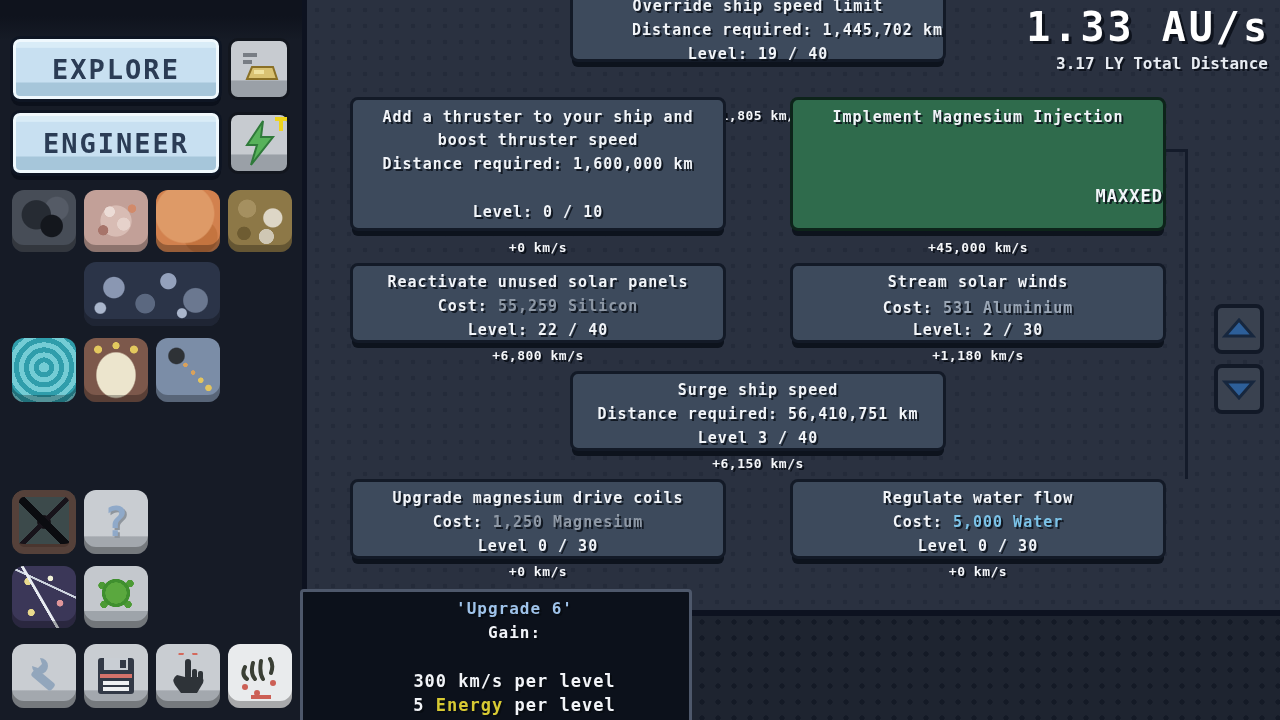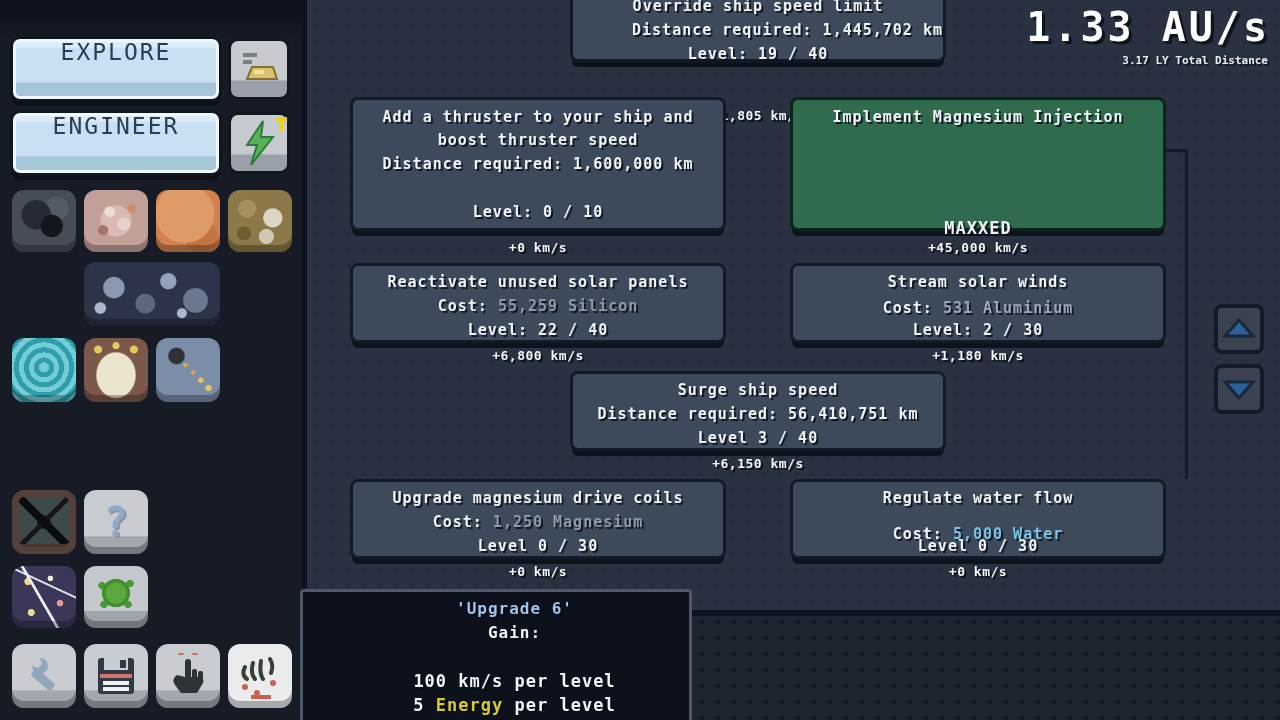--- a/index.html
+++ b/index.html
@@ -15,22 +15,22 @@
         background-size:16px 16px;background-position:2px 2px;
         border-left:5px solid #0d1220;border-bottom:6px solid #0d1220;
         border-radius:0 0 0 18px;}
   
   .sidebar{position:absolute;left:0;top:0;width:302px;height:720px;
         background:linear-gradient(#0f131d 0 16px,#161b26 40px);}
   .tab-btn{position:absolute;width:212px;height:66px;box-sizing:border-box;
         background:linear-gradient(#d9ecf7 0 14%, #c8e0f1 15% 72%, #a6c6da 73%);
         border:3px solid #0e1523;border-radius:10px;
         box-shadow:inset 0 0 0 3px #eff8fd, 0 5px 0 -1px #0b101b;
-        color:#2b3c55;font-weight:normal;font-size:23px;letter-spacing:2px;
-        display:flex;justify-content:center;cursor:pointer;}
+        color:#2b3c55;font-weight:bold;font-size:27px;letter-spacing:2px;
+        display:flex;align-items:center;justify-content:center;cursor:pointer;}
   .mini-tile{position:absolute;width:62px;height:62px;box-sizing:border-box;
         background:linear-gradient(#c7cbd0 0 70%, #9aa0a7 71%);
         border:3px solid #12161e;border-radius:10px;
         display:flex;align-items:center;justify-content:center;}
   .tile{position:absolute;box-sizing:border-box;border-radius:12px;
         box-shadow:inset 0 -7px 0 rgba(0,0,0,.28);}
   
   .t-asteroid{background-color:#474d57;background-image:
         radial-gradient(circle at 62% 58%, #14171d 0 20%, transparent 22%),
         radial-gradient(circle at 38% 40%, #262b33 0 26%, transparent 28%),
@@ -99,21 +99,21 @@
         letter-spacing:1px;color:#f1f4f8;white-space:nowrap;
         text-shadow:2px 2px 0 rgba(11,16,25,.85);}
   .cost-grey{color:#8f99a6;}
   .cost-grey2{color:#9aa6b5;}
   .cost-water{color:#7cc3e8;}
   .gain{position:absolute;transform:translateX(-50%);font-weight:bold;font-size:13px;
         color:#f4f6f9;letter-spacing:0.5px;text-shadow:2px 2px 0 #0a0f17;white-space:nowrap;}
   
   .speed-big{position:absolute;right:10px;top:4px;font-size:40px;font-weight:bold;
         color:#ffffff;letter-spacing:3px;text-shadow:3px 3px 0 #0e131d;white-space:nowrap;}
-  .speed-sub{position:absolute;right:12px;top:54px;font-size:11px;font-weight:bold;
+  .speed-sub{position:absolute;right:12px;top:54px;font-size:16px;font-weight:bold;
         color:#e8ecf2;text-shadow:2px 2px 0 #0e131d;white-space:nowrap;}
   
   .scroll-btn{position:absolute;left:1214px;width:50px;height:50px;box-sizing:border-box;
         background:#3a4250;border:4px solid #121927;border-radius:8px;
         display:flex;align-items:center;justify-content:center;cursor:pointer;}
   
   .conn{position:absolute;background:#141b2a;}
   
   .tooltip{position:absolute;left:300px;top:589px;width:392px;height:131px;box-sizing:border-box;
         background:#0c111b;border:3px solid #4e586b;border-bottom:none;
@@ -230,21 +230,21 @@
   <div class="card" style="left:350px;top:97px;height:134px;text-decoration:underline;">
     <div class="cline" style="top:8px;">Add a thruster to your ship and</div>
     <div class="cline" style="top:31px;">boost thruster speed</div>
     <div class="cline" style="top:55px;">Distance required: 1,600,000 km</div>
     <div class="cline" style="top:103px;">Level: 0 / 10</div>
   </div>
   <div class="gain" style="left:538px;top:240px;">+0 km/s</div>
 
   <div class="card green" style="left:790px;top:97px;height:134px;">
     <div class="cline" style="top:8px;">Implement Magnesium Injection</div>
-    <div class="cline" style="top:118px;font-size:17px;">MAXXED</div>
+    <div class="cline" style="top:86px;font-size:17px;text-align:right;">MAXXED</div>
   </div>
   <div class="gain" style="left:978px;top:240px;">+45,000 km/s</div>
 
   <div class="card" style="left:350px;top:263px;height:80px;padding-left:16px;">
     <div class="cline" style="top:7px;">Reactivate unused solar panels</div>
     <div class="cline" style="top:31px;"><span>Cost: </span><span class="cost-grey">55,259 Silicon</span></div>
     <div class="cline" style="top:55px;">Level: 22 / 40</div>
   </div>
   <div class="gain" style="left:538px;top:348px;">+6,800 km/s</div>
 
@@ -264,36 +264,36 @@
 
   <div class="card" style="left:350px;top:479px;height:80px;">
     <div class="cline" style="top:7px;">Upgrade magnesium drive coils</div>
     <div class="cline" style="top:31px;"><span>Cost: </span><span class="cost-grey">1,250 Magnesium</span></div>
     <div class="cline" style="top:55px;">Level 0 / 30</div>
   </div>
   <div class="gain" style="left:538px;top:564px;">+0 km/s</div>
 
   <div class="card" style="left:790px;top:479px;height:80px;">
     <div class="cline" style="top:7px;">Regulate water flow</div>
-    <div class="cline" style="top:31px;margin-top:12px;"><span>Cost: </span><span class="cost-water">5,000 Water</span></div>
+    <div class="cline" style="top:31px;"><span>Cost: </span><span class="cost-water">5,000 Water</span></div>
     <div class="cline" style="top:55px;">Level 0 / 30</div>
   </div>
   <div class="gain" style="left:978px;top:564px;">+0 km/s</div>
 
   <div class="scroll-btn" style="top:304px;">
     <svg width="34" height="24" viewBox="0 0 34 24">
       <polygon points="17,3 31,19 3,19" fill="#2d5f99" stroke="#17273e" stroke-width="3"></polygon>
     </svg>
   </div>
   <div class="scroll-btn" style="top:364px;">
     <svg width="34" height="24" viewBox="0 0 34 24">
       <polygon points="3,5 31,5 17,21" fill="#2d5f99" stroke="#17273e" stroke-width="3"></polygon>
     </svg>
   </div>
 
   <div class="tooltip">
     <div class="tline upgrade-name" style="top:7px;">'Upgrade 6'</div>
     <div class="tline" style="top:31px;">Gain:</div>
-    <div class="tline" style="top:79px;font-size:17px;">100 km/s per level</div>
+    <div class="tline" style="top:79px;font-size:17px;">300 km/s per level</div>
     <div class="tline" style="top:103px;font-size:17px;"><span>5 </span><span class="energy">Energy</span><span> per level</span></div>
   </div>
 
 </div>
 
 </body></html>

